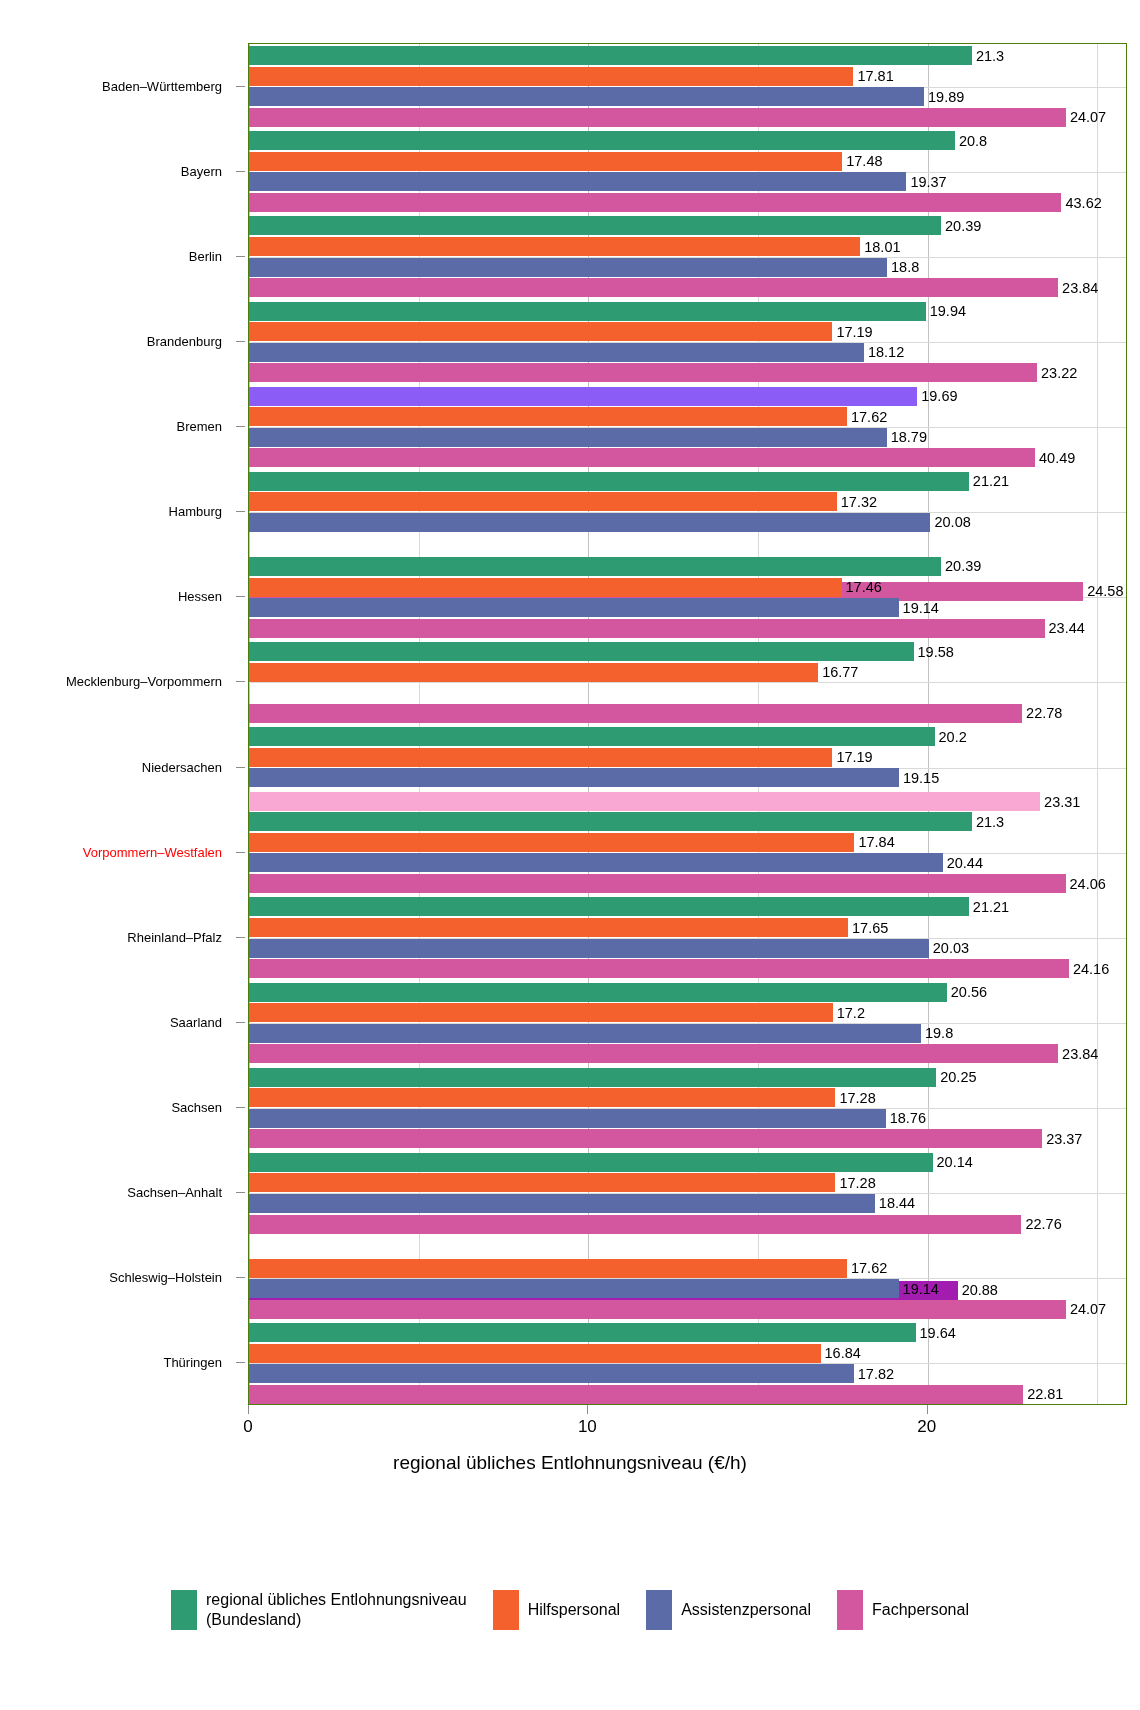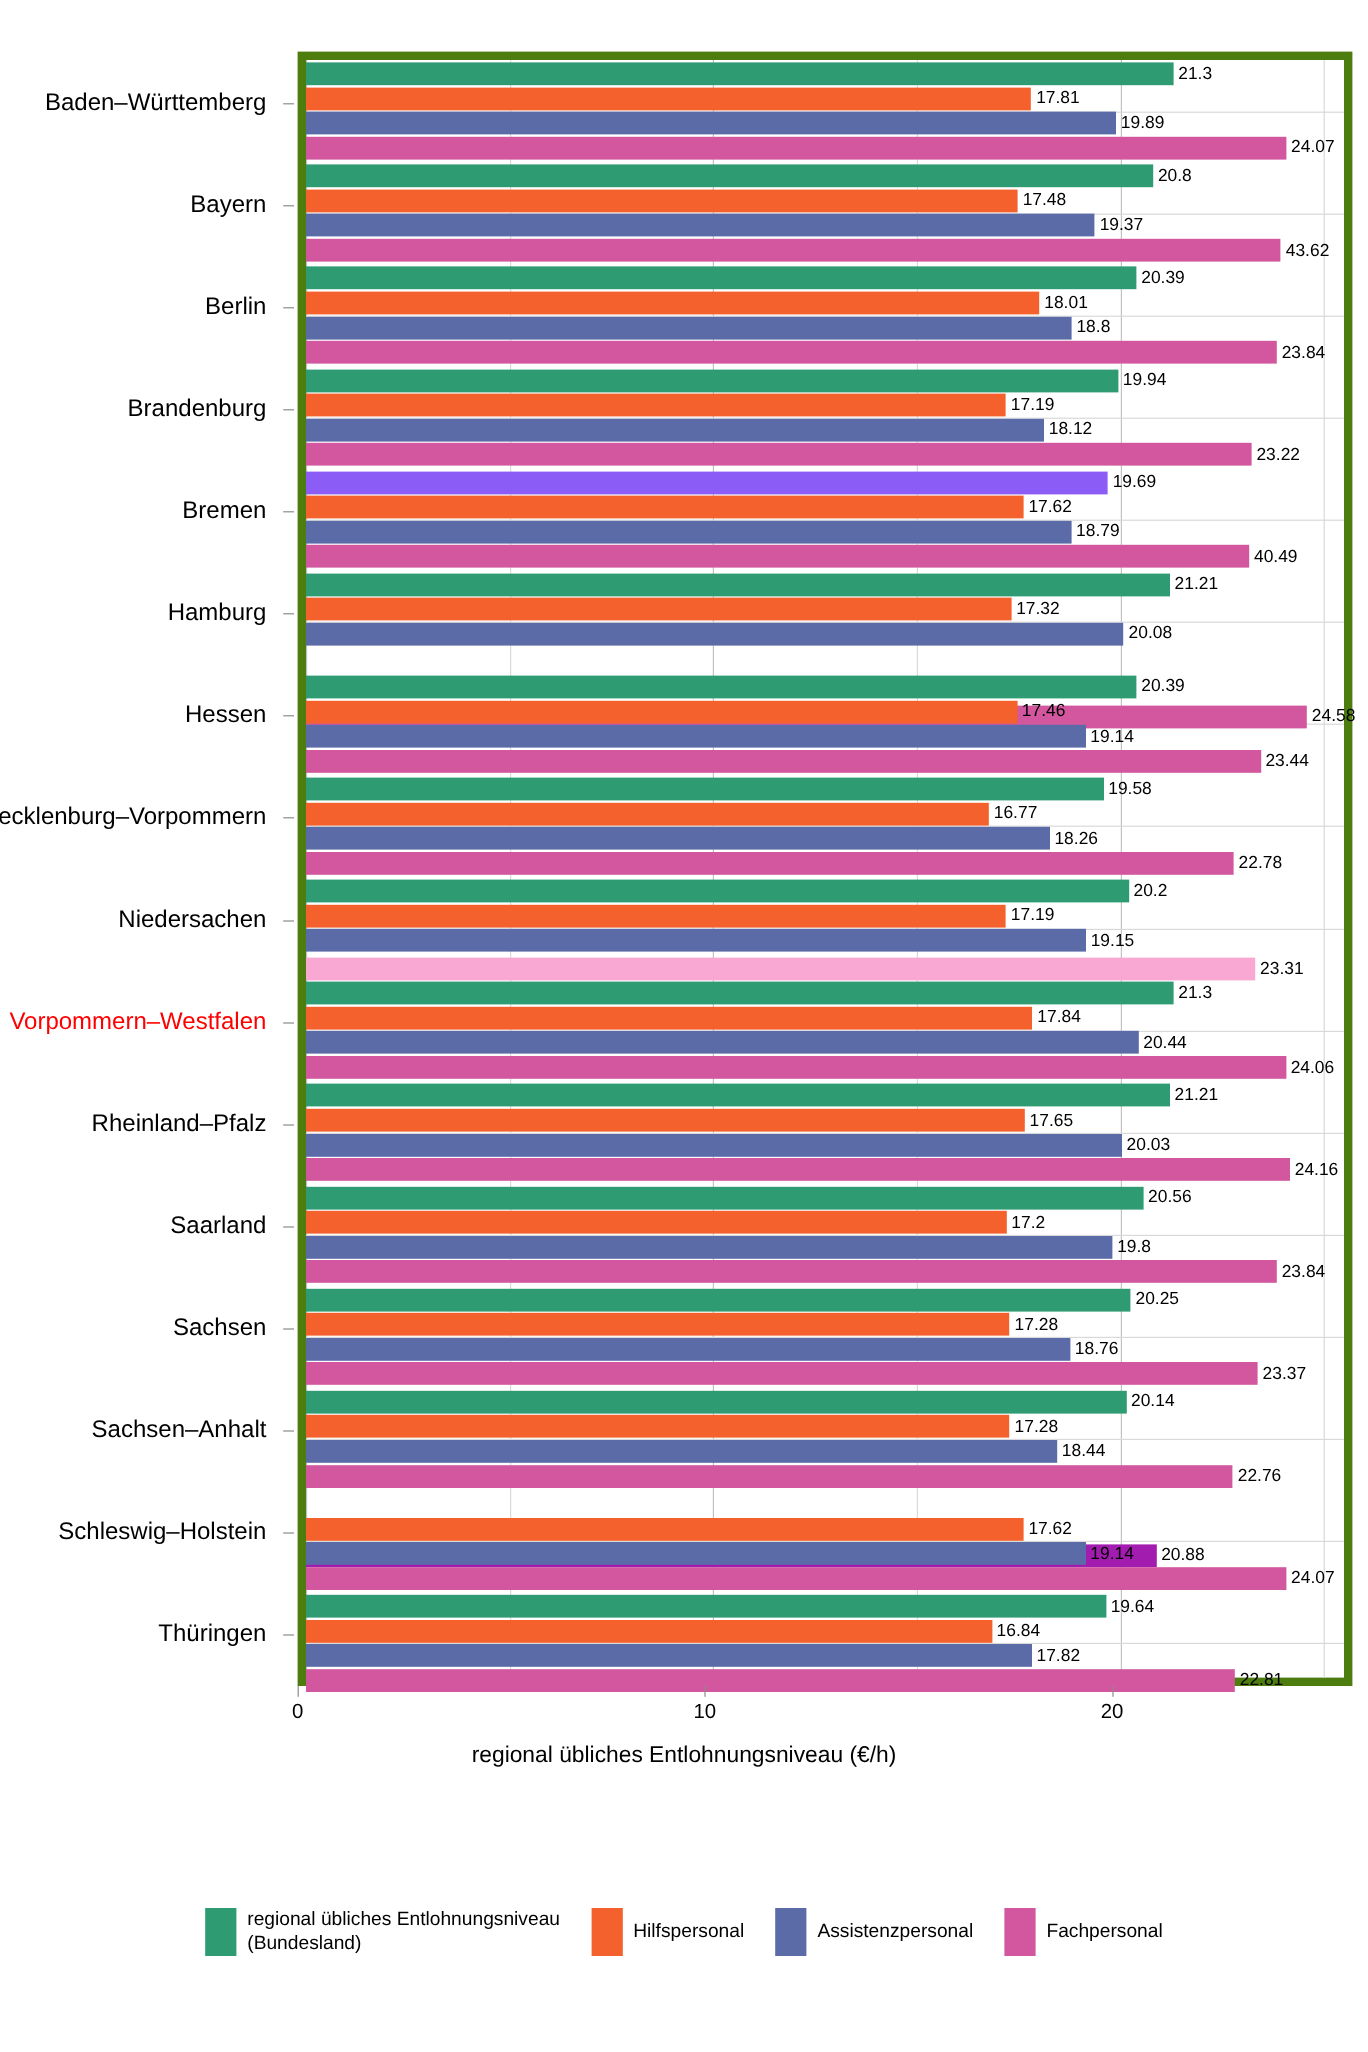--- a/index.html
+++ b/index.html
@@ -2,34 +2,34 @@
 <html><head>
 <meta charset="utf-8">
 <style>
   html,body{margin:0;padding:0;background:#fff;}
   body{width:1140px;height:1710px;font-family:"Liberation Sans","DejaVu Sans",sans-serif;color:#000;overflow:hidden;}
   #root{position:relative;width:1140px;height:1710px;}
 
   
   #plot-wrap{position:absolute;left:0;top:0;width:1140px;height:1530px;}
   #panel{position:absolute;left:248px;top:43px;width:879px;height:1362px;
-         background:#fff;border:7px solid #4d7c0f;box-sizing:border-box;}
+         background:#fff;border:1px solid #4d7c0f;box-sizing:border-box;}
   .vgrid{position:absolute;top:0;bottom:0;width:1px;background:#d9d9d9;}
   .vgrid.major{background:#c2c2c2;}
   .hgrid{position:absolute;left:0;right:0;height:1px;background:#d9d9d9;}
 
   
   .group{position:absolute;left:0;right:0;}
   .bar{position:absolute;height:19px;left:0;}
   .bar .blabel{position:absolute;left:100%;top:50%;transform:translateY(-50%);
                margin-left:4px;font-size:14.5px;white-space:nowrap;color:#000;}
   #ylabels{position:absolute;left:0;top:0;width:236px;height:1530px;}
   .ytick{position:absolute;left:236px;width:9px;height:1px;background:#8c8c8c;}
   .ylab-text{position:absolute;right:14px;transform:translateY(-50%);
-             font-size:20px;white-space:nowrap;color:#000;}
+             font-size:13px;white-space:nowrap;color:#000;}
   .ylab-text.hl{color:#ff0000;}
 
   
   #xaxis{position:absolute;left:248px;top:1405px;width:879px;height:60px;}
   .xtick{position:absolute;top:0;width:1px;height:9px;background:#8c8c8c;}
   .xticklab{position:absolute;top:12px;transform:translateX(-50%);font-size:17px;color:#000;}
   #xtitle{position:absolute;left:0;right:0;top:1452px;text-align:center;font-size:19px;color:#000;}
 
   
   #legend{position:absolute;left:0;top:1590px;width:1140px;
@@ -204,23 +204,20 @@
               <span class="blabel">23.44</span>
             </div>
           </div>
           <div class="group" style="top: 598.038px; height: 80.8px;">
             <div class="bar" style="top: 0px; width: 664.51px; background: rgb(46, 155, 114);">
               <span class="blabel">19.58</span>
             </div>
             <div class="bar" style="top: 20.6px; width: 569.144px; background: rgb(244, 97, 44);">
               <span class="blabel">16.77</span>
             </div>
-            <div class="bar" style="top: 41.2px; width: 619.712px; background: rgb(91, 107, 168);">
-              <span class="blabel">18.26</span>
-            </div>
             <div class="bar" style="top: 61.8px; width: 773.113px; background: rgb(210, 87, 159);">
               <span class="blabel">22.78</span>
             </div>
           </div>
           <div class="group" style="top: 683.163px; height: 80.8px;">
             <div class="bar" style="top: 0px; width: 685.552px; background: rgb(46, 155, 114);">
               <span class="blabel">20.2</span>
             </div>
             <div class="bar" style="top: 20.6px; width: 583.398px; background: rgb(244, 97, 44);">
               <span class="blabel">17.19</span>

